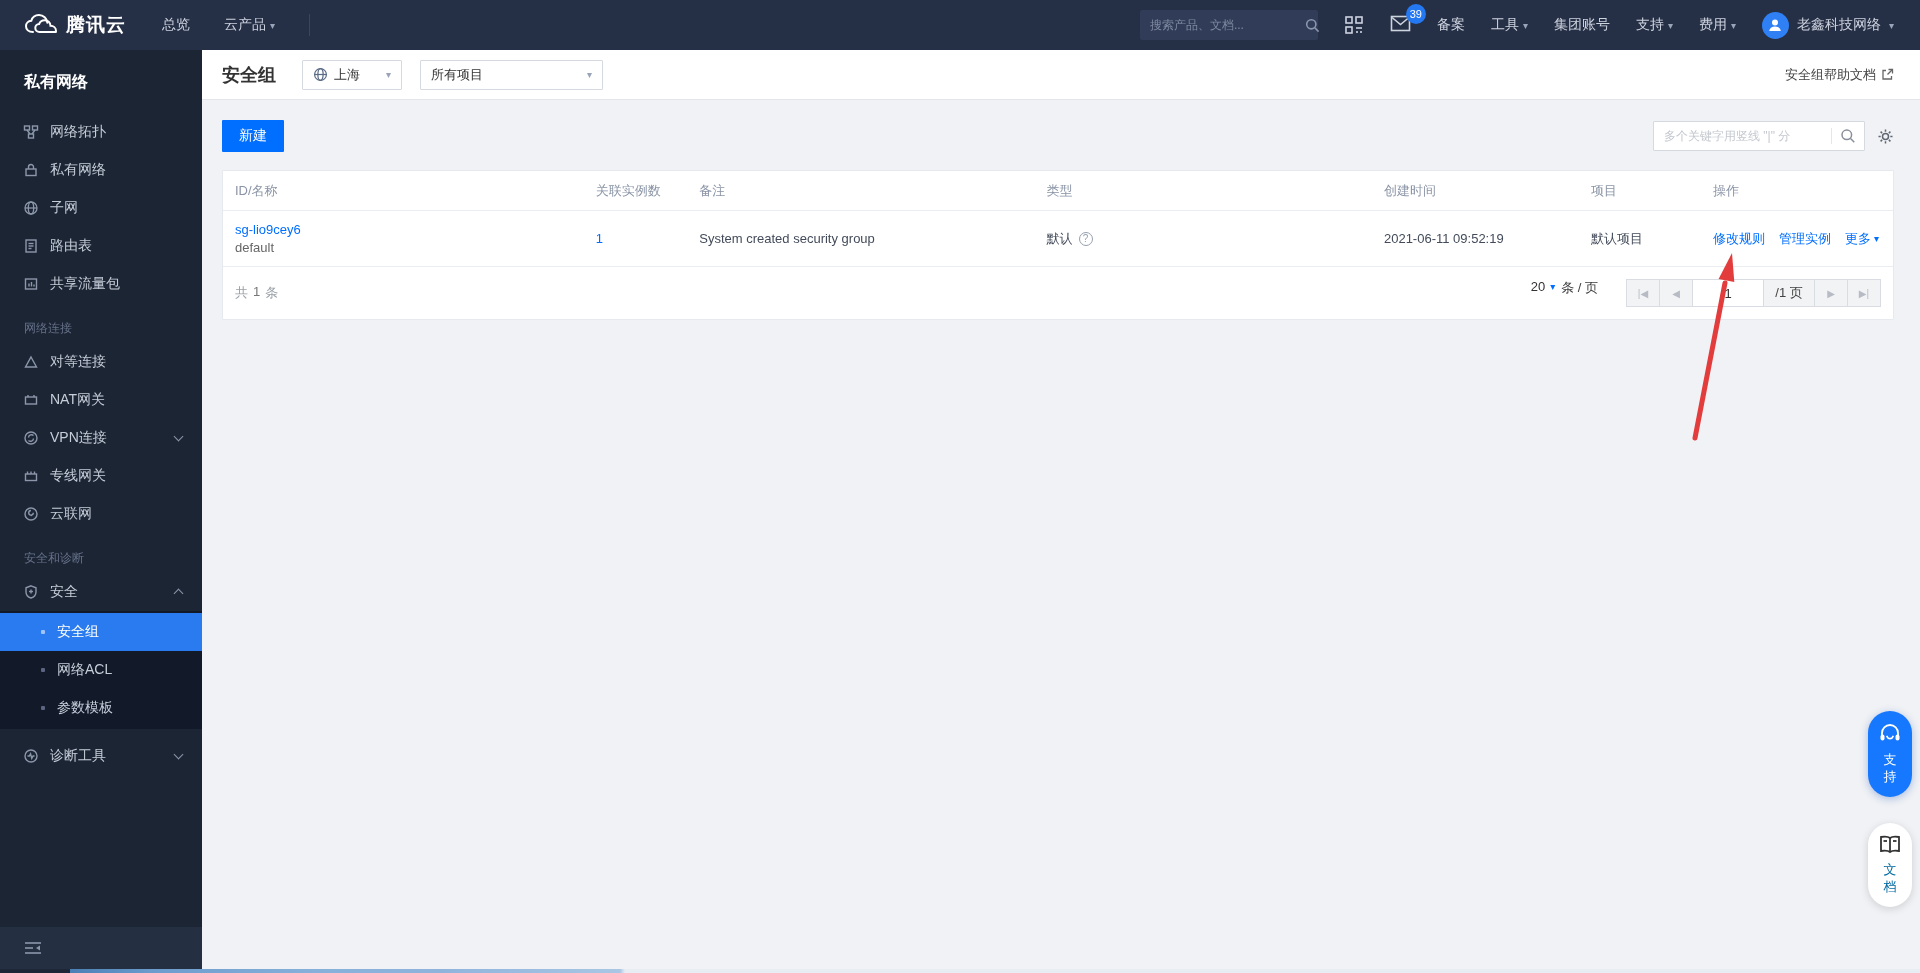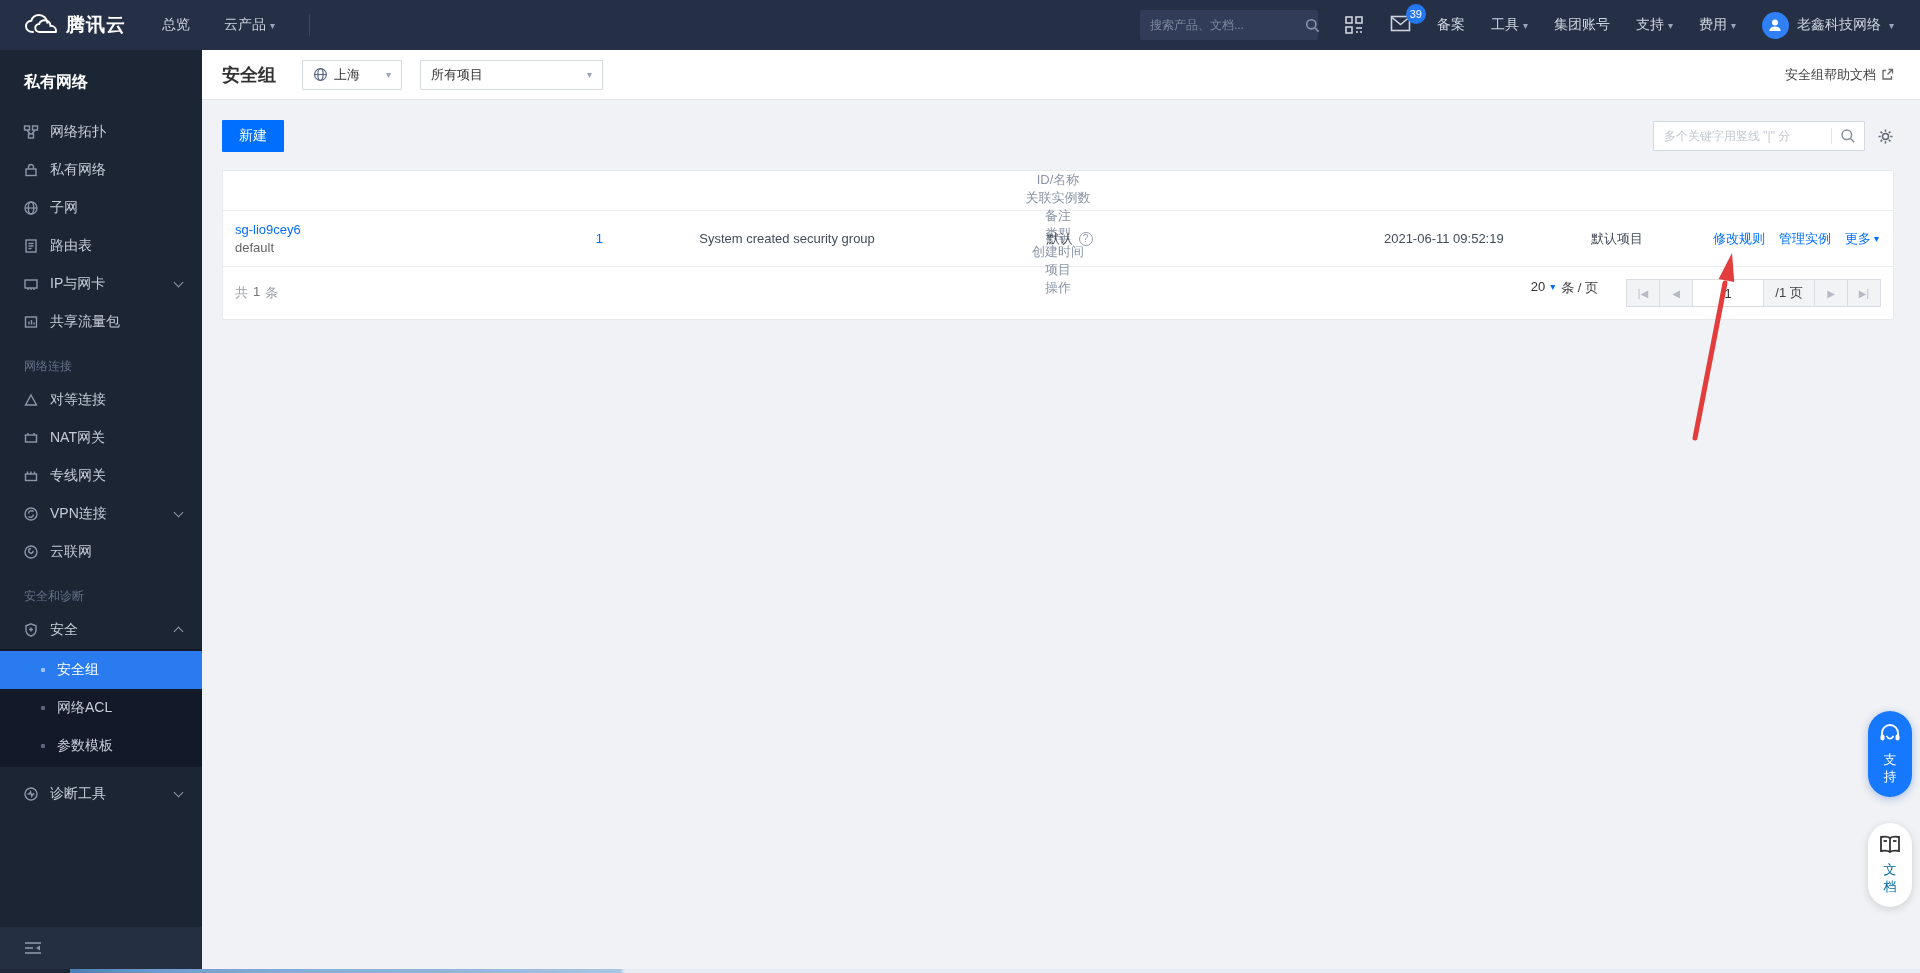--- a/index.html
+++ b/index.html
@@ -55,21 +55,21 @@
   .content { position:absolute; left:202px; top:100px; width:1718px; height:869px; background:#f0f2f5; padding:20px 26px 0 20px; }
   .toolbar { display:flex; align-items:center; }
   .btn-primary { background:#006eff; color:#fff; border:0; font-size:14px; height:32px; padding:0 17px; cursor:pointer; font-family:inherit; border-radius:1px; }
   .tool-right { margin-left:auto; display:flex; align-items:center; gap:12px; }
   .search-box { width:212px; height:30px; background:#fff; border:1px solid #d5d9e0; display:flex; align-items:center; padding:0 8px 0 10px; border-radius:1px; }
   .search-box input { flex:1; border:0; outline:none; font-size:12px; color:#333; font-family:inherit; min-width:0; }
   .search-box input::placeholder { color:#c3c7ce; }
   .gear { color:#5f6672; cursor:pointer; display:flex; }
 
   .panel { background:#fff; margin-top:18px; border:1px solid #e6e9ee; border-radius:1px; }
-  .t-head { display:flex; height:40px; align-items:center; border-bottom:1px solid #eaedf1;flex-direction:column; }
+  .t-head { display:flex; height:40px; align-items:center; border-bottom:1px solid #eaedf1; }
   .t-head .cell { color:#8a94a6; font-size:13px; }
   .cell { padding:0 12px; }
   .c0 { flex:0 0 21.6%; } .c1 { flex:0 0 6.2%; } .c2 { flex:0 0 20.8%; } .c3 { flex:0 0 20.2%; }
   .c4 { flex:0 0 12.4%; } .c5 { flex:0 0 7.3%; } .c6 { flex:1; }
   .t-row { display:flex; min-height:56px; align-items:center; border-bottom:1px solid #eaedf1; font-size:13px; color:#434b5a; }
   a.lnk { color:#006eff; text-decoration:none; cursor:pointer; }
   .id-name .nm { color:#666; margin-top:3px; }
   .type-cell { display:flex; align-items:center; gap:6px; }
   .qmark { width:14px; height:14px; border-radius:50%; border:1px solid #97a0ae; color:#97a0ae; font-size:10px; display:inline-flex; align-items:center; justify-content:center; cursor:pointer; }
   .actions { display:flex; align-items:center; gap:14px; font-size:13px; }
@@ -224,32 +224,20 @@
             <line x1="5.5" y1="5.5" x2="10.5" y2="5.5"></line>
             <line x1="5.5" y1="8" x2="10.5" y2="8"></line>
             <line x1="5.5" y1="10.5" x2="8.5" y2="10.5"></line>
           </svg>
         </span>
       <span class="lbl">路由表</span>
     </div>
     <div class="sb-item">
       <span class="sb-icon">
           <svg width="16" height="16" viewBox="0 0 16 16" fill="none" stroke="currentColor" stroke-width="1.4">
-            <rect x="2" y="4" width="12" height="8"></rect>
-            <line x1="5" y1="12" x2="5" y2="14"></line>
-            <line x1="8" y1="12" x2="8" y2="14"></line>
-            <line x1="11" y1="12" x2="11" y2="14"></line>
-          </svg>
-        </span>
-      <span class="lbl">IP与网卡</span>
-      <span class="chev down"></span>
-    </div>
-    <div class="sb-item">
-      <span class="sb-icon">
-          <svg width="16" height="16" viewBox="0 0 16 16" fill="none" stroke="currentColor" stroke-width="1.4">
             <rect x="2.5" y="3" width="11" height="10"></rect>
             <line x1="6" y1="10.5" x2="6" y2="7.5"></line>
             <line x1="8.5" y1="10.5" x2="8.5" y2="6"></line>
             <line x1="11" y1="10.5" x2="11" y2="8.5"></line>
           </svg>
         </span>
       <span class="lbl">共享流量包</span>
     </div>
 
     <div class="sb-section">网络连接</div>
@@ -268,38 +256,38 @@
             <rect x="2.5" y="5" width="11" height="7"></rect>
             <line x1="5" y1="5" x2="5" y2="3"></line>
             <line x1="11" y1="5" x2="11" y2="3"></line>
           </svg>
         </span>
       <span class="lbl">NAT网关</span>
     </div>
     <div class="sb-item">
       <span class="sb-icon">
           <svg width="16" height="16" viewBox="0 0 16 16" fill="none" stroke="currentColor" stroke-width="1.4">
+            <circle cx="8" cy="8" r="6"></circle>
+            <path d="M10.5 5.5 a3 3 0 0 0 -5 2"></path>
+            <path d="M5.5 10.5 a3 3 0 0 0 5 -2"></path>
+          </svg>
+        </span>
+      <span class="lbl">VPN连接</span>
+      <span class="chev down"></span>
+    </div>
+    <div class="sb-item">
+      <span class="sb-icon">
+          <svg width="16" height="16" viewBox="0 0 16 16" fill="none" stroke="currentColor" stroke-width="1.4">
             <rect x="2.5" y="6" width="11" height="6.5"></rect>
             <line x1="4.5" y1="6" x2="4.5" y2="3.5"></line>
             <line x1="8" y1="6" x2="8" y2="3.5"></line>
             <line x1="11.5" y1="6" x2="11.5" y2="3.5"></line>
           </svg>
         </span>
       <span class="lbl">专线网关</span>
-    </div>
-    <div class="sb-item">
-      <span class="sb-icon">
-          <svg width="16" height="16" viewBox="0 0 16 16" fill="none" stroke="currentColor" stroke-width="1.4">
-            <circle cx="8" cy="8" r="6"></circle>
-            <path d="M10.5 5.5 a3 3 0 0 0 -5 2"></path>
-            <path d="M5.5 10.5 a3 3 0 0 0 5 -2"></path>
-          </svg>
-        </span>
-      <span class="lbl">VPN连接</span>
-      <span class="chev down"></span>
     </div>
     <div class="sb-item">
       <span class="sb-icon">
           <svg width="16" height="16" viewBox="0 0 16 16" fill="none" stroke="currentColor" stroke-width="1.4">
             <circle cx="8" cy="8" r="6"></circle>
             <path d="M8 4.5 a2.3 2.3 0 1 0 2.3 2.3"></path>
             <circle cx="8.3" cy="9.5" r="0.8" fill="currentColor" stroke="none"></circle>
           </svg>
         </span>
       <span class="lbl">云联网</span>

